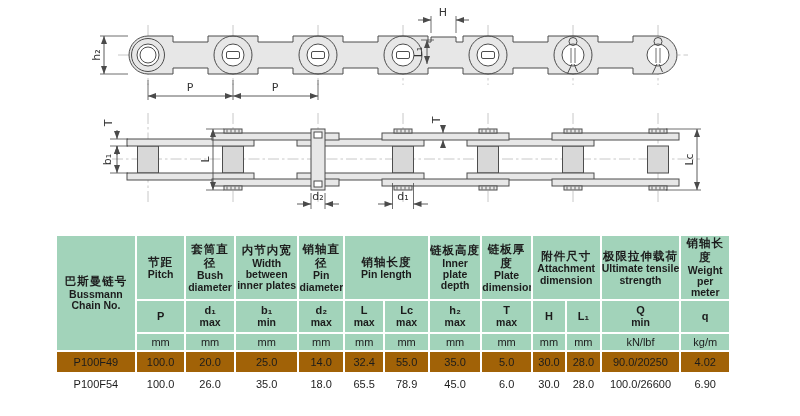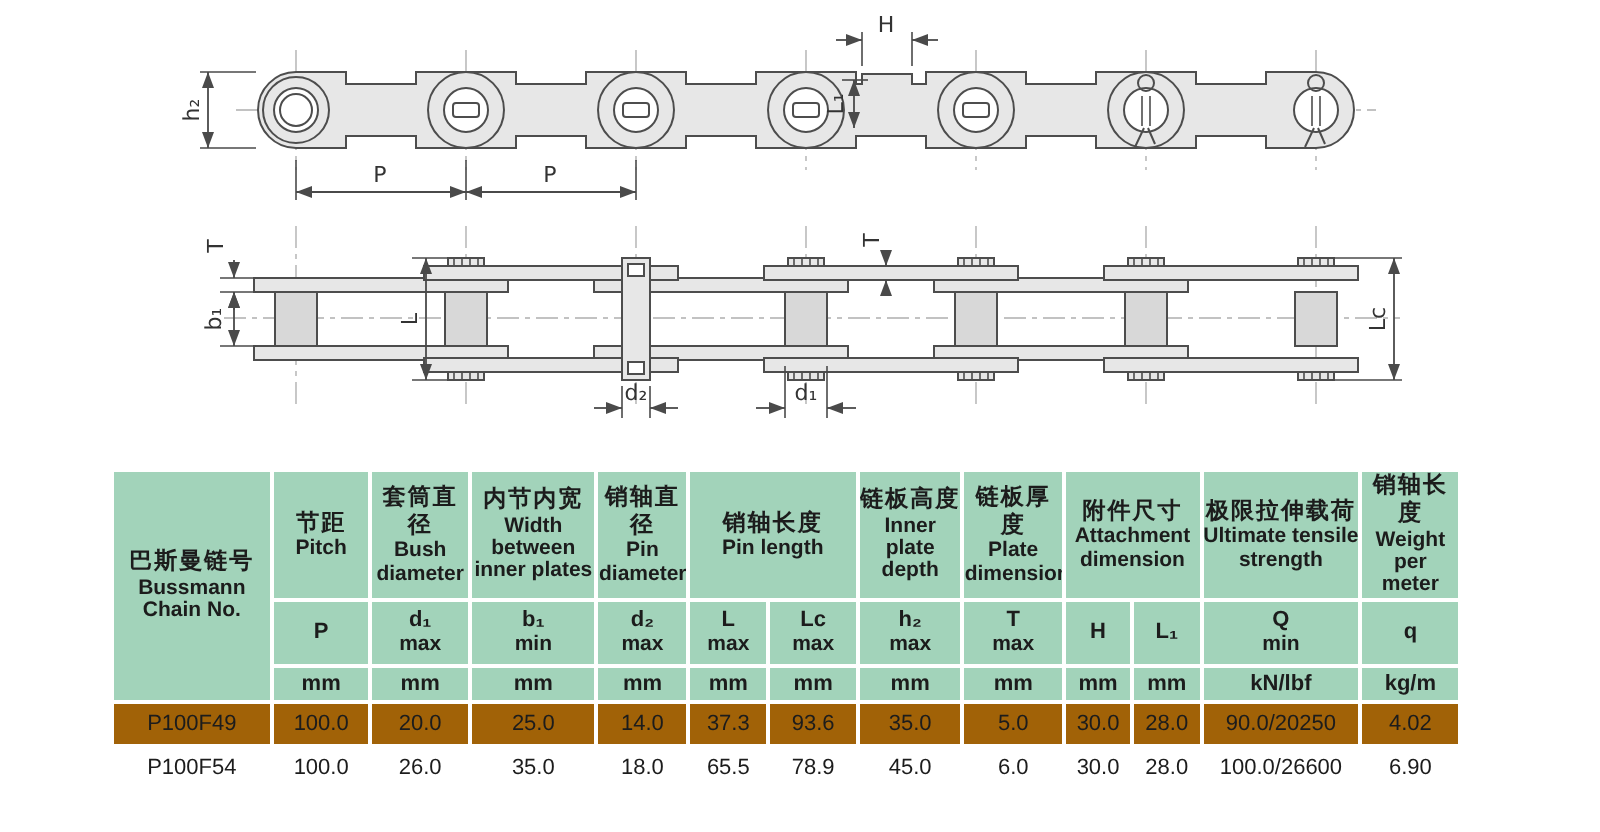--- a/index.html
+++ b/index.html
@@ -19,21 +19,21 @@
   .tick{stroke:#4d4d4d;stroke-width:0.8;}
   .lbl{font:11px "DejaVu Sans","Liberation Sans",sans-serif;fill:#333;}
 
   
   .spec{position:absolute;left:55px;top:234px;width:676px;table-layout:fixed;
         border-collapse:separate;border-spacing:2px;}
   .spec td{text-align:center;vertical-align:middle;padding:0;overflow:hidden;}
   .hdr{background:#a2d3ba;}
   tr.rname td{height:52px;}
   tr.rsym td{height:31px;}
-  tr.runit td{height:16px;font-size:11px;font-weight:bold;}
+  tr.runit td{height:16px;font-size:11px;font-weight:normal;}
   tr.rdata td{height:20px;font-size:11px;}
   tr.rd0 td{background:#a16207;}
   tr.rd1 td{background:#ffffff;margin-top:43px;}
   .cn{font-size:11.5px;font-weight:bold;letter-spacing:1px;line-height:1.25;}
   .en{font-size:10.5px;font-weight:bold;line-height:1.08;}
   .sy{font-size:11px;font-weight:bold;line-height:1.2;}
   .ql{font-size:10.5px;font-weight:bold;line-height:1.1;}
   .ql:empty{display:none;}
 </style>
 </head>
@@ -377,22 +377,22 @@
       <td class="hdr">mm</td>
       <td class="hdr">kN/lbf</td>
       <td class="hdr">kg/m</td>
     </tr>
     <tr class="rdata rd0">
       <td>P100F49</td>
       <td>100.0</td>
       <td>20.0</td>
       <td>25.0</td>
       <td>14.0</td>
-      <td>37.3</td>
-      <td>93.6</td>
+      <td>32.4</td>
+      <td>55.0</td>
       <td>35.0</td>
       <td>5.0</td>
       <td>30.0</td>
       <td>28.0</td>
       <td>90.0/20250</td>
       <td>4.02</td>
     </tr>
     <tr class="rdata rd1">
       <td>P100F54</td>
       <td>100.0</td>

